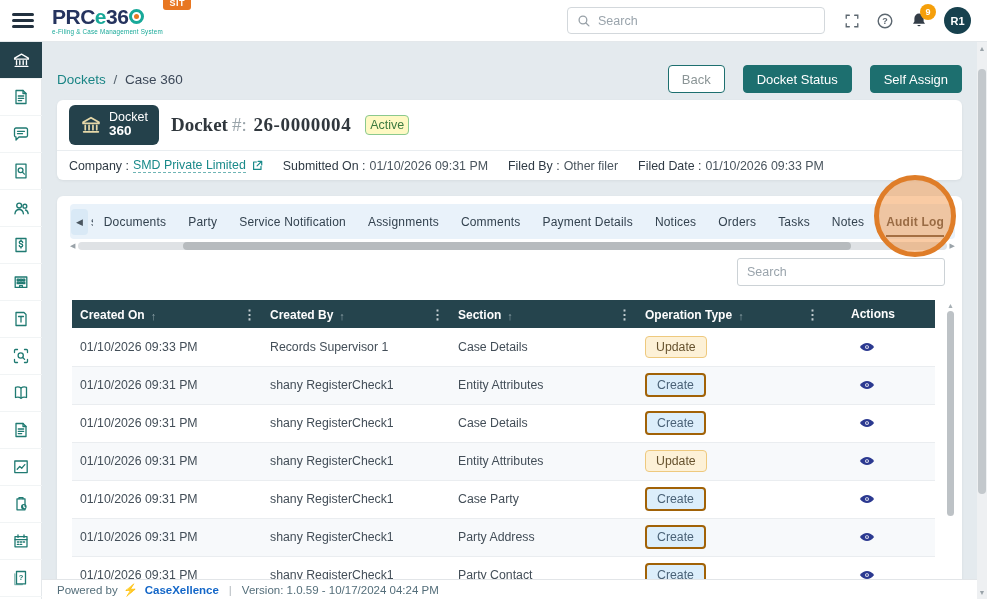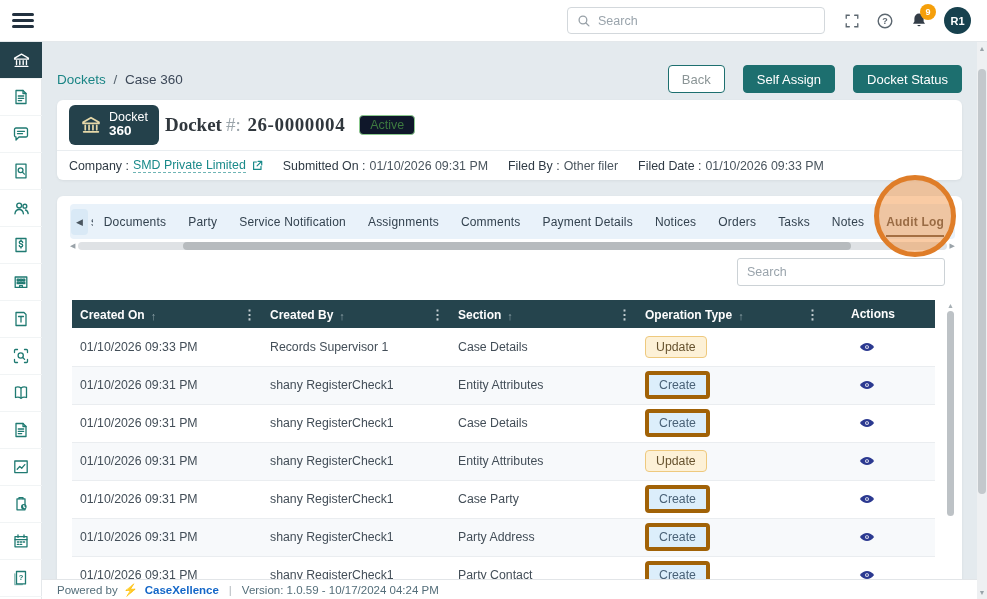--- a/index.html
+++ b/index.html
@@ -51,26 +51,26 @@
   .btn-solid { background:#1d6f6f; border:1px solid #1d6f6f; color:#fff; }
 
   
   .docket-card { margin-top:7px; background:#fff; border-radius:6px; box-shadow:0 1px 3px rgba(0,0,0,.06); }
   .docket-head { display:flex; align-items:center; padding:5px 12px; }
   .docket-badge { background:#24414b; border-radius:6px; height:40px; min-width:86px; display:flex;
                   align-items:center; gap:7px; padding:0 11px; color:#fff; }
   .docket-badge .bank { color:#e7d9a9; display:flex; }
   .docket-badge .lines { line-height:1.1; font-size:12.5px; }
   .docket-badge .lines b { font-size:13.5px; }
-  .docket-title { font-family:"Liberation Serif", serif; font-size:19px; margin-left:6px; color:#30373d; }
+  .docket-title { font-family:"Liberation Serif", serif; font-size:19px; margin-left:12px; color:#30373d; }
   .docket-title .word { font-weight:bold; }
   .docket-title .hash { color:#9aa4aa; font-weight:normal; margin:0 2px 0 4px; }
   .docket-title .num { font-weight:bold; letter-spacing:.6px; }
-  .status-badge { margin-left:14px; background:#0f172a; border:1px solid #8bc98e; color:#3d7a40;
-                  font-size:12.5px; padding:2px 10px; border-radius:4px; }
+  .status-badge { margin-left:14px; background:#fef9c3; border:1px solid #8bc98e; color:#3d7a40;
+                  font-size:12.5px; padding:2px 4px; border-radius:4px; }
   .docket-divider { border-top:1px solid #e9edf0; }
   .docket-fields { display:flex; gap:20px; padding:7px 12px; font-size:12.4px; align-items:center; flex-wrap:wrap; }
   .field { display:flex; align-items:center; gap:4px; }
   .field .lbl { font-weight:normal; color:#2f3a44; }
   .field .val { color:#4a555e; }
   .field .val.link { color:#1a8a8a; border-bottom:1px dashed #6fb5b5; cursor:pointer; }
   .ext-icon { color:#1a8a8a; display:flex; margin-left:2px; cursor:pointer; }
 
   
   .content-card { margin-top:16px; background:#fff; border-radius:6px; height:402px; position:relative;
@@ -95,21 +95,21 @@
   table.grid { border-collapse:collapse; width:863px; table-layout:fixed; }
   .grid thead th { background:#25444d; color:#fdfdfd; font-size:12px; font-weight:bold; height:28px;
                    text-align:left; padding:0 0 0 8px; }
   .th-inner { display:flex; align-items:flex-end; }
   .sort-arrow { color:#8fa3a9; font-size:11px; margin-left:6px; }
   .kebab { margin-left:auto; color:#c2ccd0; font-size:13px; padding:0 6px; cursor:pointer; }
   .grid tbody td { font-size:12.3px; color:#434e58; height:38px; border-bottom:1px solid #eaedf0; padding-left:8px; }
   .grid tbody tr.alt { background:#f7f9fb; }
   .op-badge { display:inline-block; font-size:12.3px; padding:3px 10px; border-radius:4px; }
   .op-update { background:#fdf1d7; border:1px solid #eec97e; color:#66522e; }
-  .op-create { background:#dceefb; border:4px solid #a16207; color:#4a6277; }
+  .op-create { background:#dceefb; border:2px solid #a16207; color:#4a6277; }
   .eye-btn { background:none; border:none; cursor:pointer; padding:0 0 0 26px; display:flex; }
   .vscroll { position:absolute; right:0; top:0; bottom:0; width:9px; display:flex; flex-direction:column; align-items:center; }
   .vs-arrow { font-size:7px; color:#a7b0b5; line-height:1; margin:2px 0; }
   .vs-thumb { width:7px; height:205px; background:#bdc2c6; border-radius:4px; }
 
   
   .footer { position:absolute; left:0; right:0; bottom:0; height:20px; background:#fff; border-top:1px solid #e2e5e8;
             display:flex; align-items:center; padding-left:15px; font-size:11.5px; color:#546e7a; gap:6px; }
   .footer .bolt { color:#1e88e5; font-size:12px; }
   .footer .brand { color:#1467c8; font-weight:bold; }
@@ -128,20 +128,32 @@
 </style>
 </head>
 <body>
 
 <div class="topbar">
   <div class="hamburger">
       <span></span>
       <span></span>
       <span></span>
     </div>
+  <div class="logo-wrap">
+    <div class="logo-line">
+      <span class="logo-prc">PRC</span>
+        <span class="logo-e">e</span>
+        <span class="logo-num">36</span>
+        <span class="logo-zero">
+          <i></i>
+        </span>
+    </div>
+    <div class="logo-tagline">e-Filing &amp; Case Management System</div>
+    <div class="sit-badge">SIT</div>
+  </div>
   <div class="top-right">
     <div class="top-search">
       <span style="display:flex;color:#98a1a8;">
         <svg width="14" height="14" viewBox="0 0 16 16" fill="none" stroke="currentColor" stroke-width="1.5" stroke-linecap="round">
             <circle cx="6.8" cy="6.8" r="4.4"></circle>
             <path d="M10.2 10.2l3.4 3.4"></path>
           </svg>
       </span>
       <input placeholder="Search" style="">
     </div>
@@ -275,22 +287,22 @@
 <div class="main">
 
   <div class="crumb-row">
     <div class="crumb">
       <span class="parent">Dockets</span>
       <span class="sep">/</span>
       <span class="current">Case 360</span>
     </div>
     <div class="crumb-actions">
       <button class="btn btn-outline">Back</button>
+      <button class="btn btn-solid">Docket Status</button>
       <button class="btn btn-solid">Self Assign</button>
-      <button class="btn btn-solid">Docket Status</button>
     </div>
   </div>
 
   <div class="docket-card">
     <div class="docket-head">
       <div class="docket-badge">
         <span class="bank">
           <svg width="22" height="22" viewBox="0 0 18 18" fill="none" stroke="currentColor" stroke-width="1.4" stroke-linecap="round" stroke-linejoin="round">
               <path d="M2.5 6.8L9 3l6.5 3.8v.9h-13z"></path>
               <path d="M4.3 9.2v3.6M7.4 9.2v3.6M10.6 9.2v3.6M13.7 9.2v3.6"></path>

